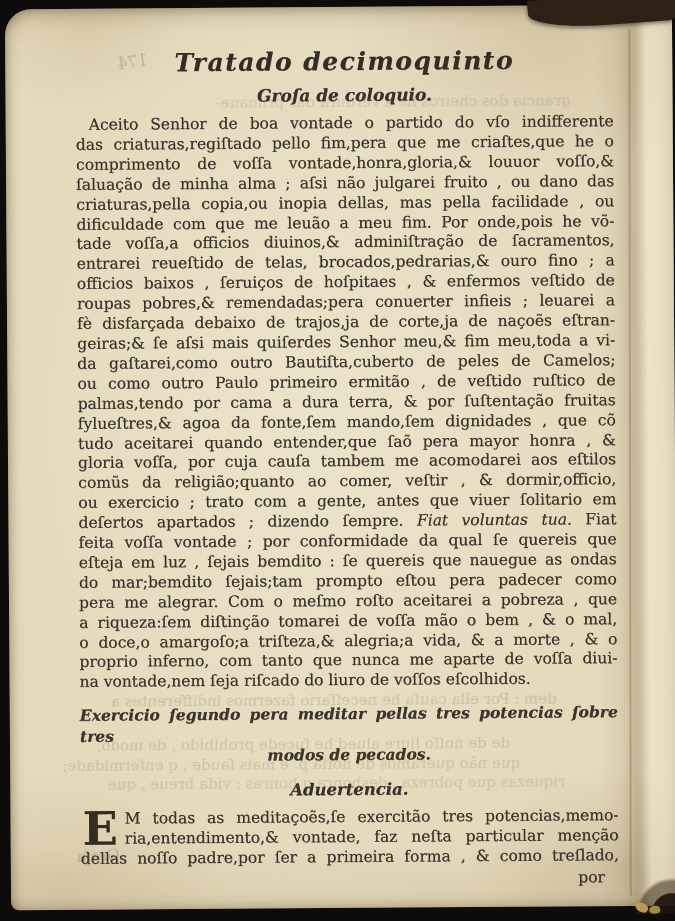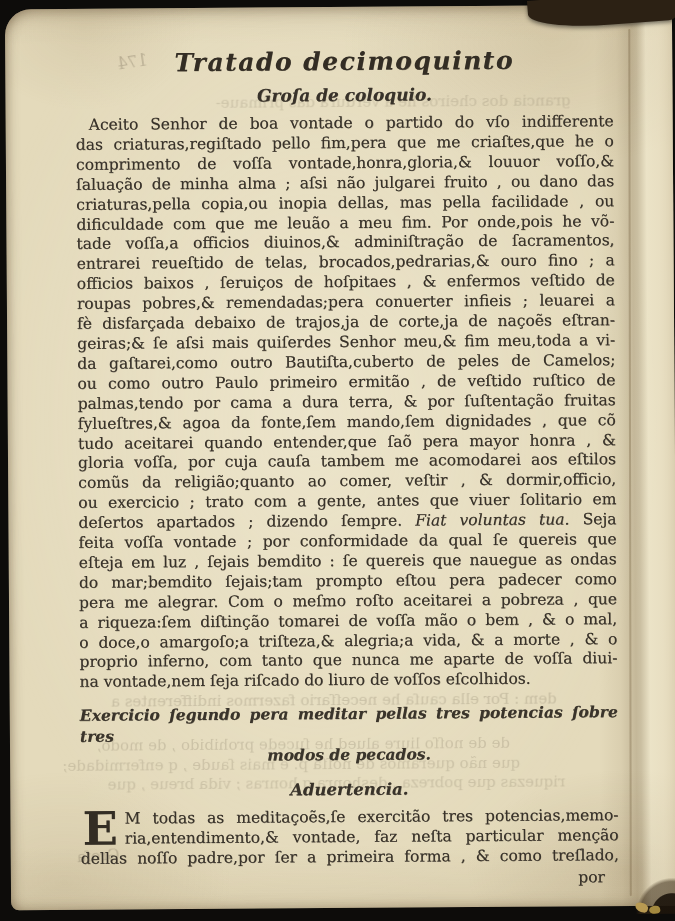--- a/index.html
+++ b/index.html
@@ -147,21 +147,21 @@
           <div><span>fè disfarçada debaixo de trajos,ja de corte,ja de naçoẽs eſtran-</span></div>
           <div><span>geiras;&amp; ſe aſsi mais quiſerdes Senhor meu,&amp; fim meu,toda a vi-</span></div>
           <div><span>da gaſtarei,como outro Bautiſta,cuberto de peles de Camelos;</span></div>
           <div><span>ou como outro Paulo primeiro ermitão , de veſtido ruſtico de</span></div>
           <div><span>palmas,tendo por cama a dura terra, &amp; por ſuſtentação fruitas</span></div>
           <div><span>fylueſtres,&amp; agoa da fonte,ſem mando,ſem dignidades , que cõ</span></div>
           <div><span>tudo aceitarei quando entender,que ſaõ pera mayor honra , &amp;</span></div>
           <div><span>gloria voſſa, por cuja cauſa tambem me acomodarei aos eſtilos</span></div>
           <div><span>comũs da religião;quanto ao comer, veſtir , &amp; dormir,officio,</span></div>
           <div><span>ou exercicio ; trato com a gente, antes que viuer ſolitario em</span></div>
-          <div><span>deſertos apartados ; dizendo ſempre. </span><i>Fiat voluntas tua.</i><span> Seja</span></div>
+          <div><span>deſertos apartados ; dizendo ſempre. </span><i>Fiat voluntas tua.</i><span> Fiat</span></div>
           <div><span>feita voſſa vontade ; por conformidade da qual ſe quereis que</span></div>
           <div><span>eſteja em luz , ſejais bemdito : ſe quereis que nauegue as ondas</span></div>
           <div><span>do mar;bemdito ſejais;tam prompto eſtou pera padecer como</span></div>
           <div><span>pera me alegrar. Com o meſmo roſto aceitarei a pobreza , que</span></div>
           <div><span>a riqueza:ſem diſtinção tomarei de voſſa mão o bem , &amp; o mal,</span></div>
           <div><span>o doce,o amargoſo;a triſteza,&amp; alegria;a vida, &amp; a morte , &amp; o</span></div>
           <div><span>proprio inferno, com tanto que nunca me aparte de voſſa diui-</span></div>
           <div><span>na vontade,nem ſeja riſcado do liuro de voſſos eſcolhidos.</span></div>
         </div>
 

